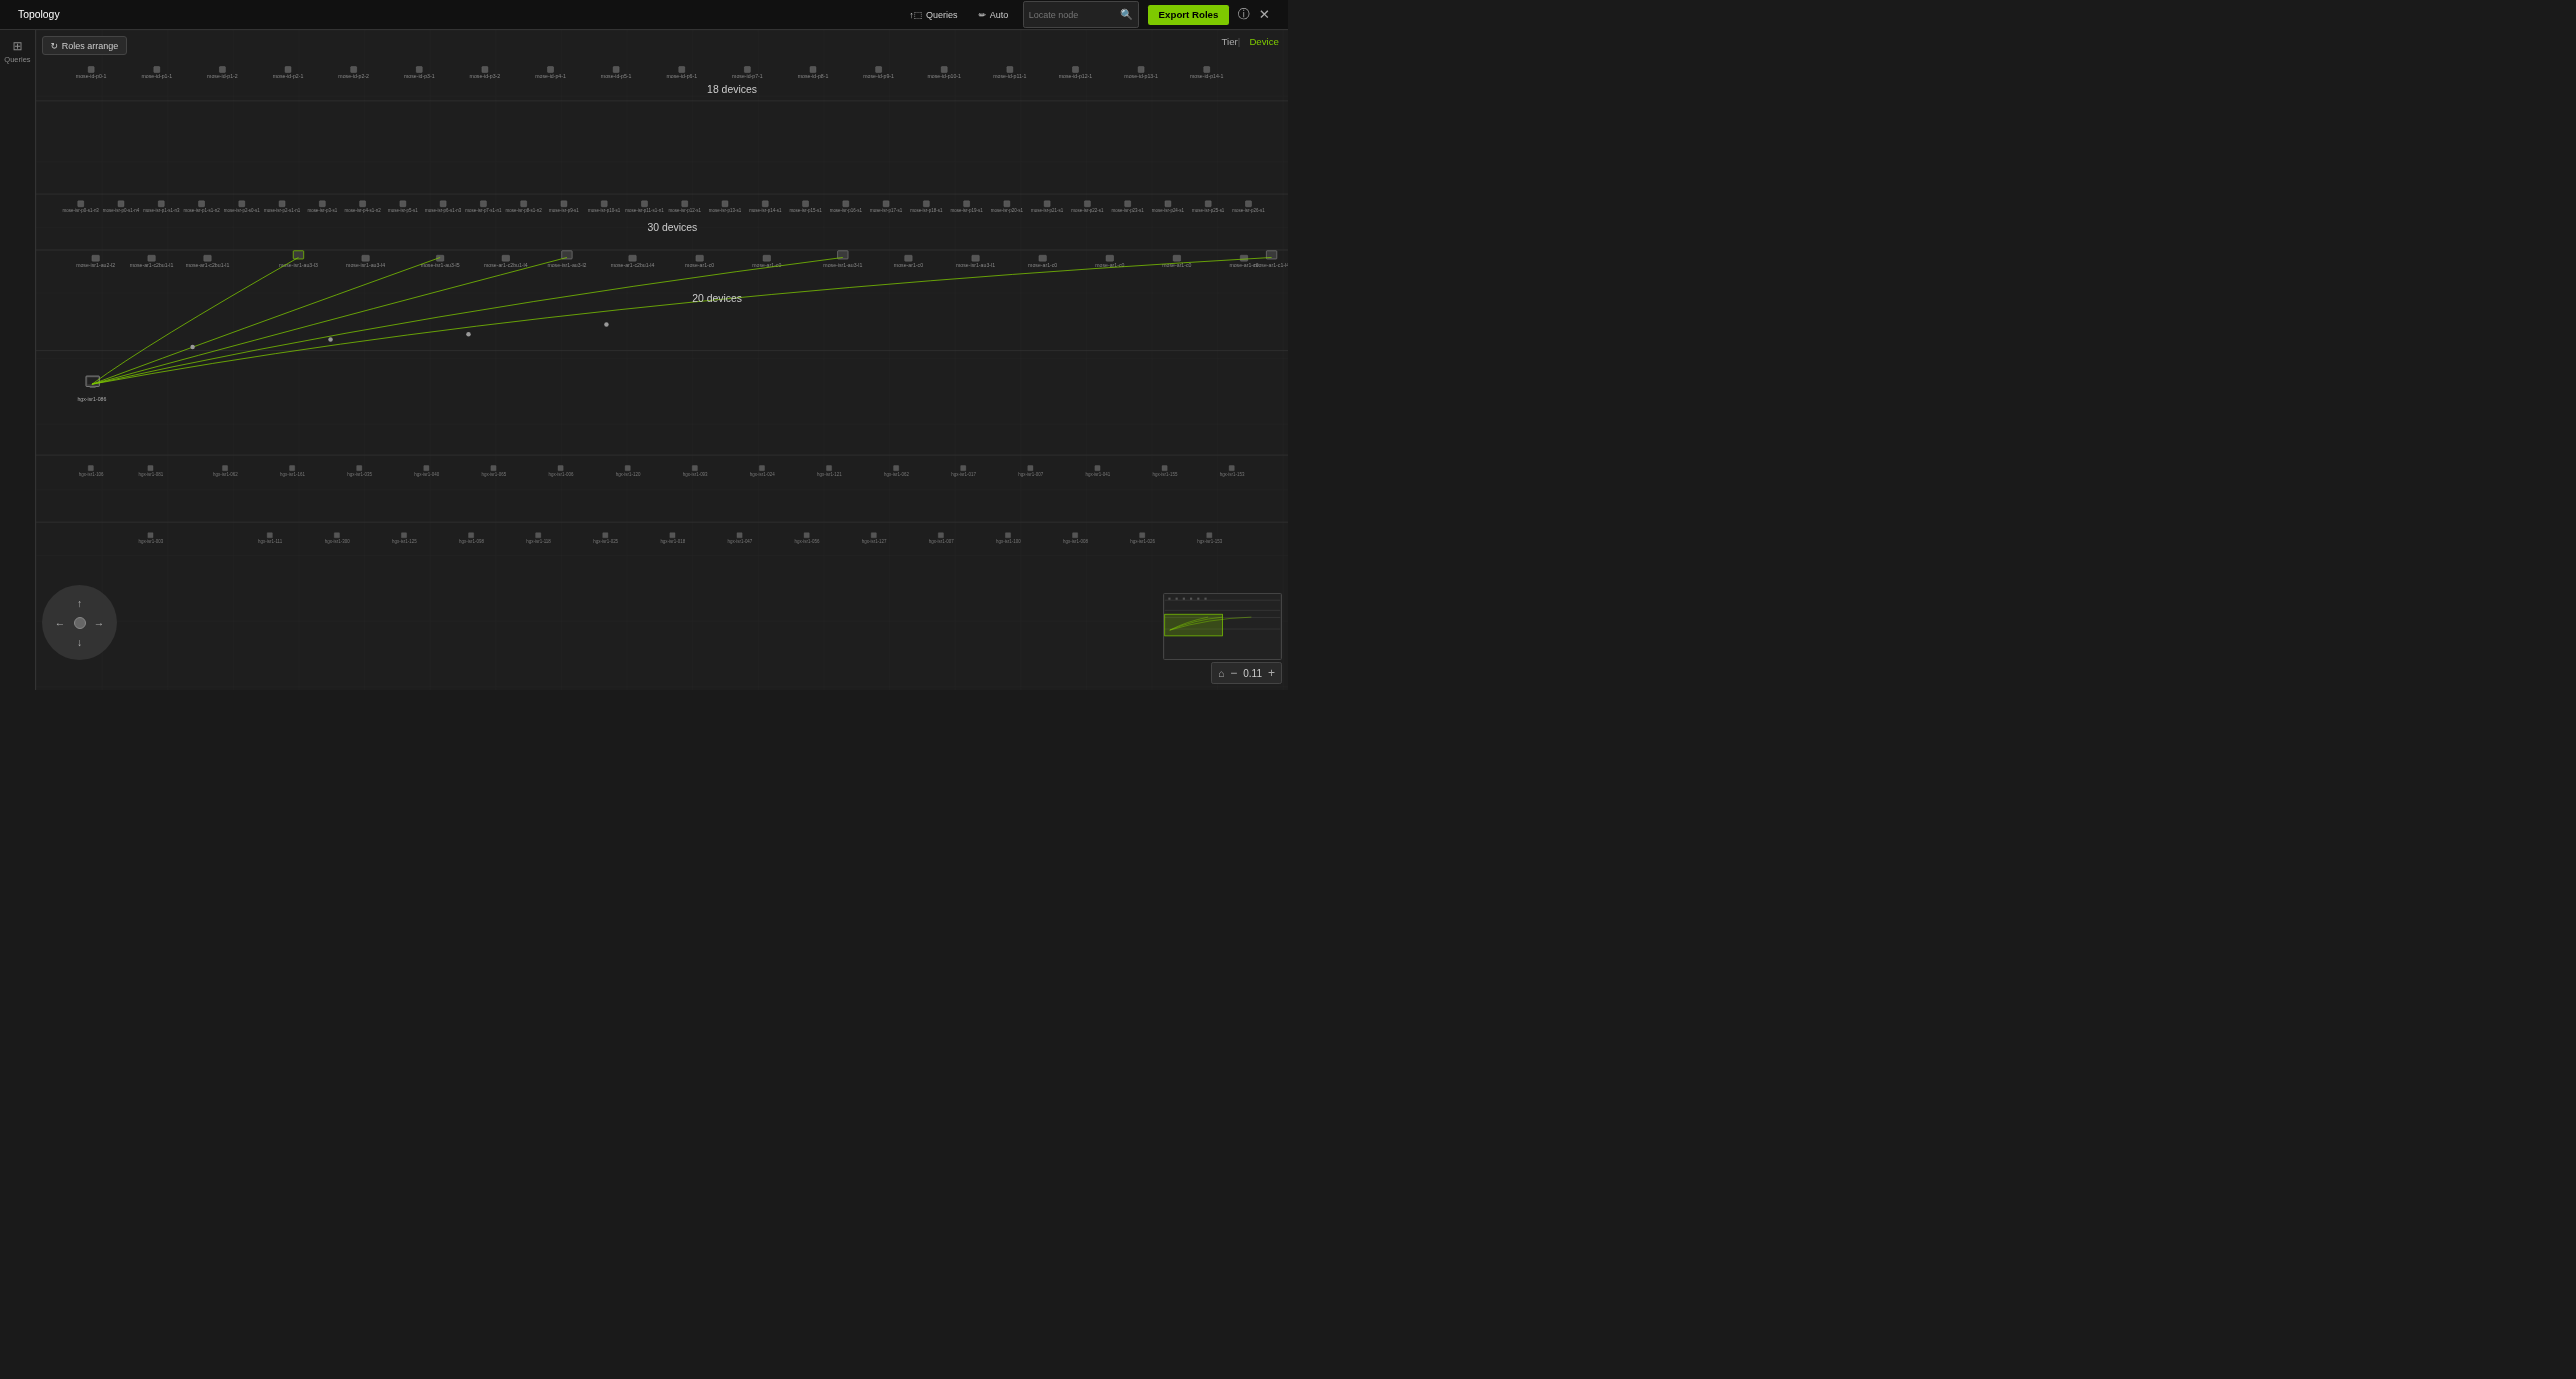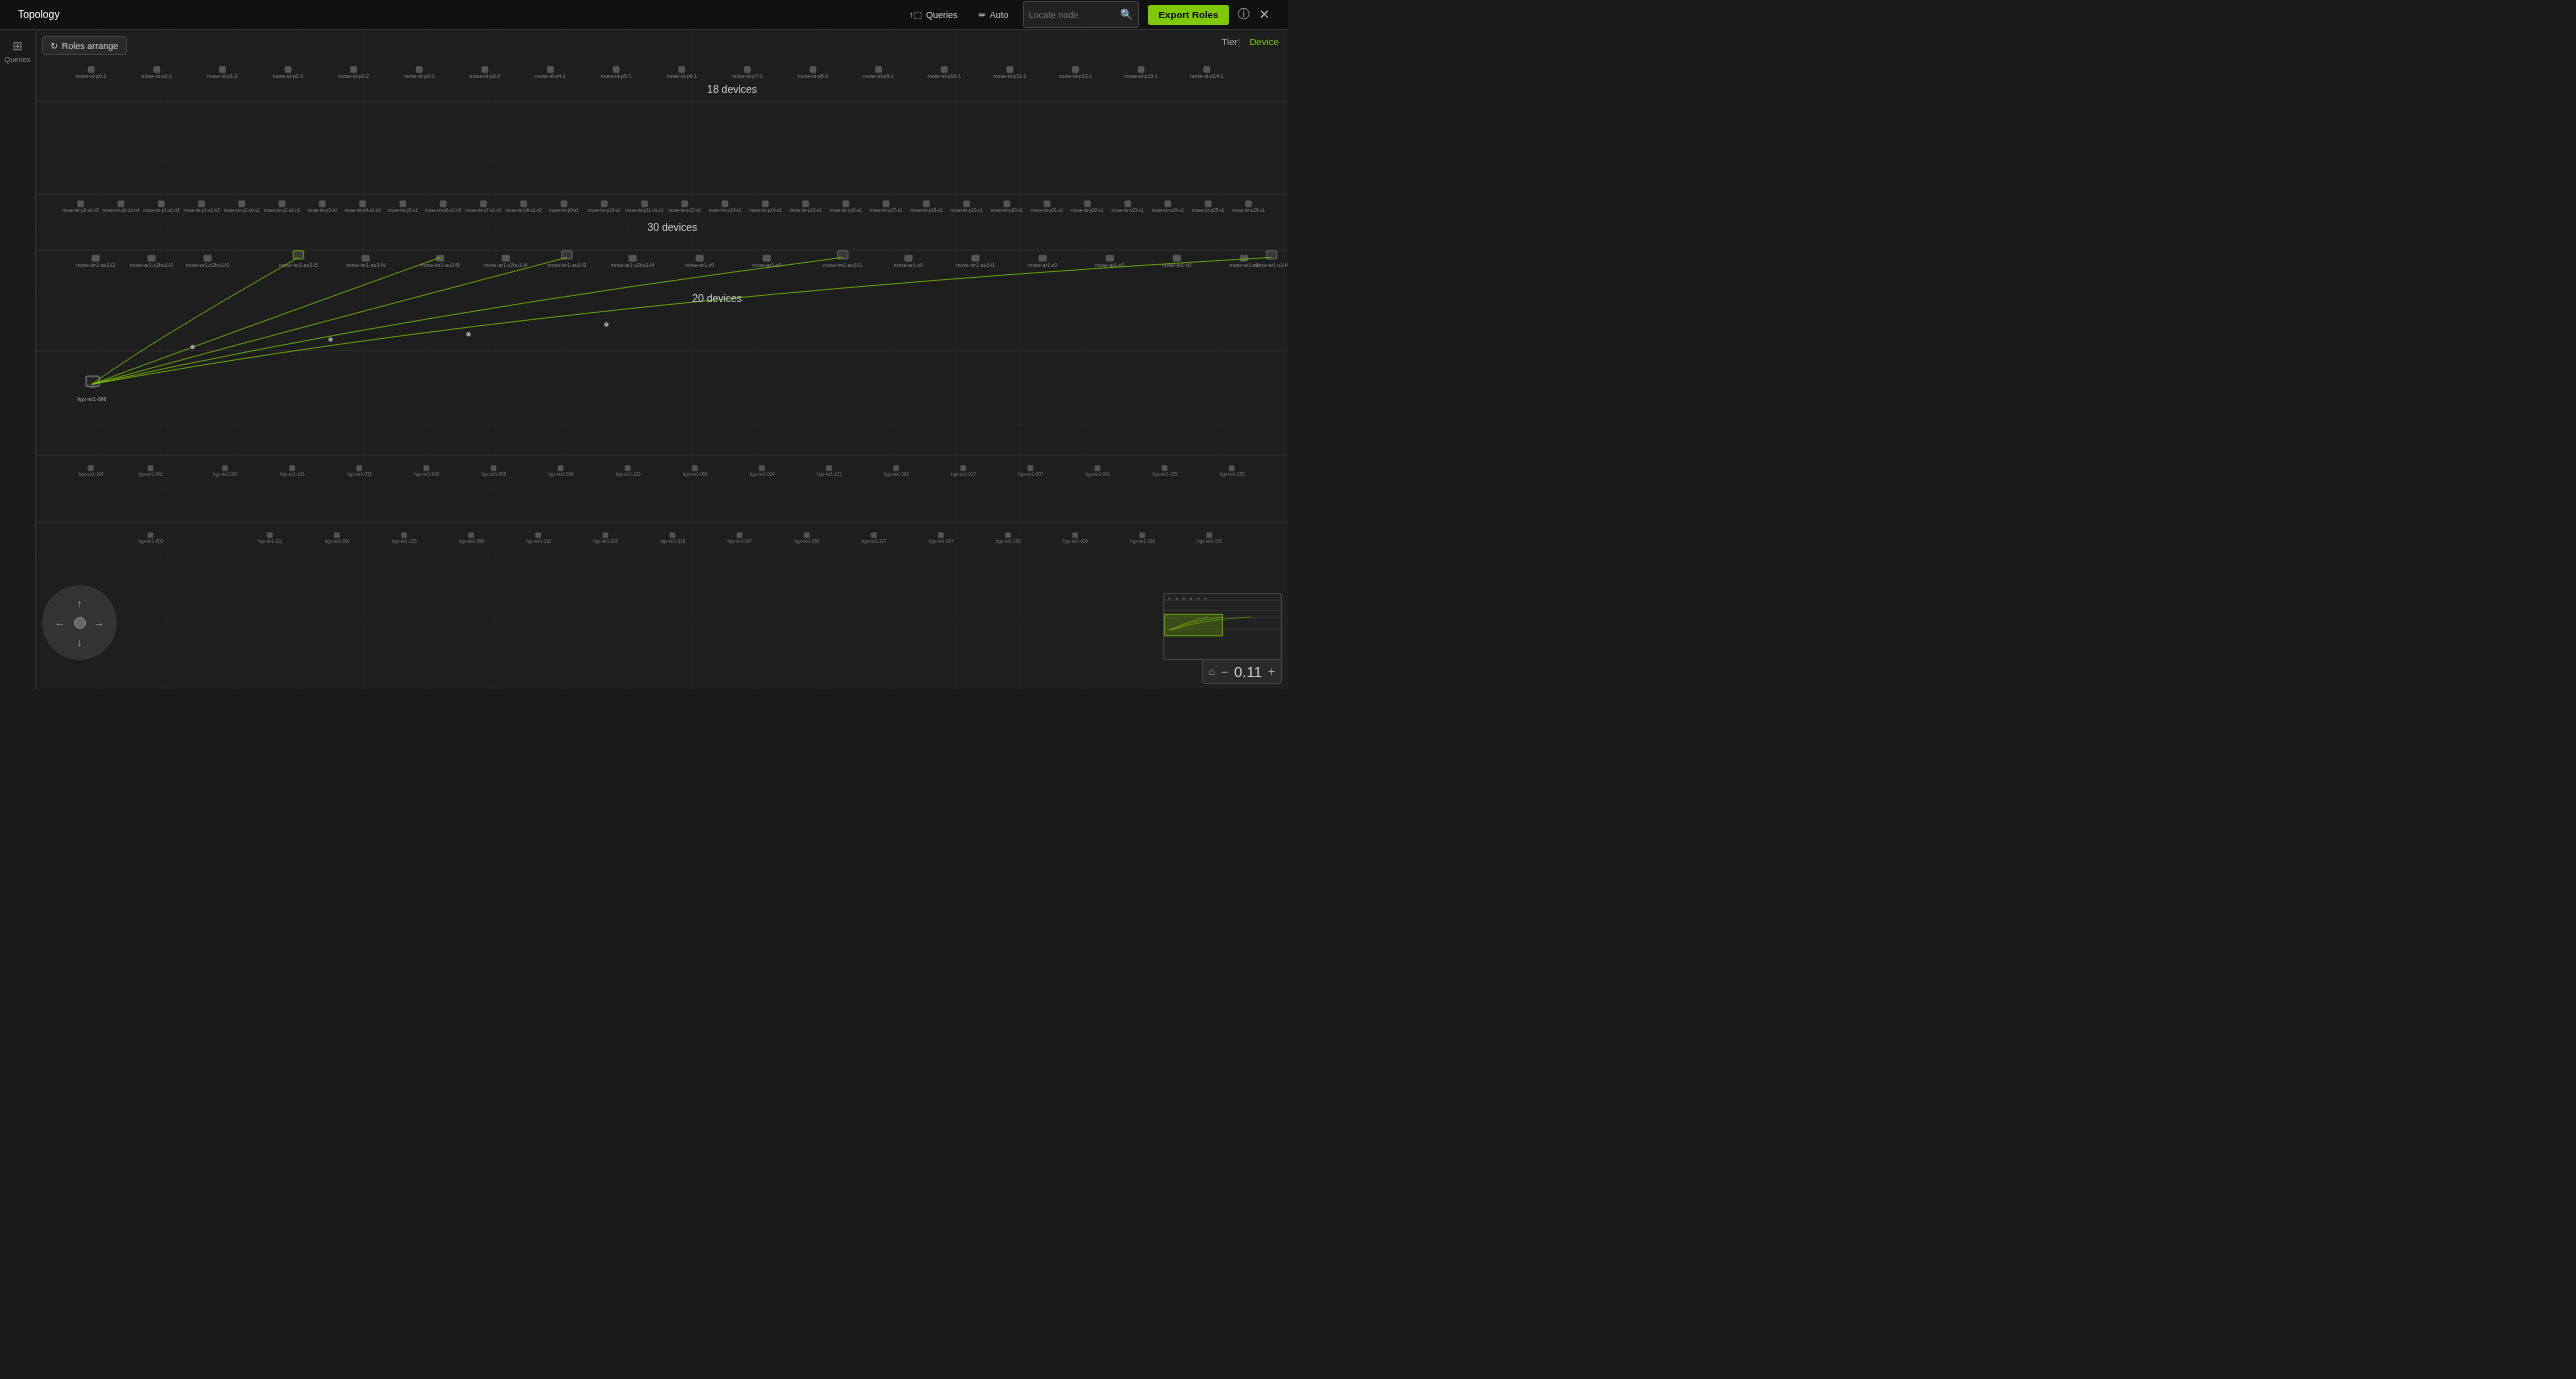--- a/index.html
+++ b/index.html
@@ -231,21 +231,21 @@
     }
     .zoom-btn {
       background: transparent;
       border: none;
       color: #aaa;
       cursor: pointer;
       font-size: 12px;
     }
     .zoom-level {
       color: #ccc;
-      font-size: 15px;
+      font-size: 10px;
     }
     .home-btn {
       background: transparent;
       border: none;
       color: #aaa;
       cursor: pointer;
       font-size: 10.4px;
     }
     .connection-line {
       stroke: #7ec900;

